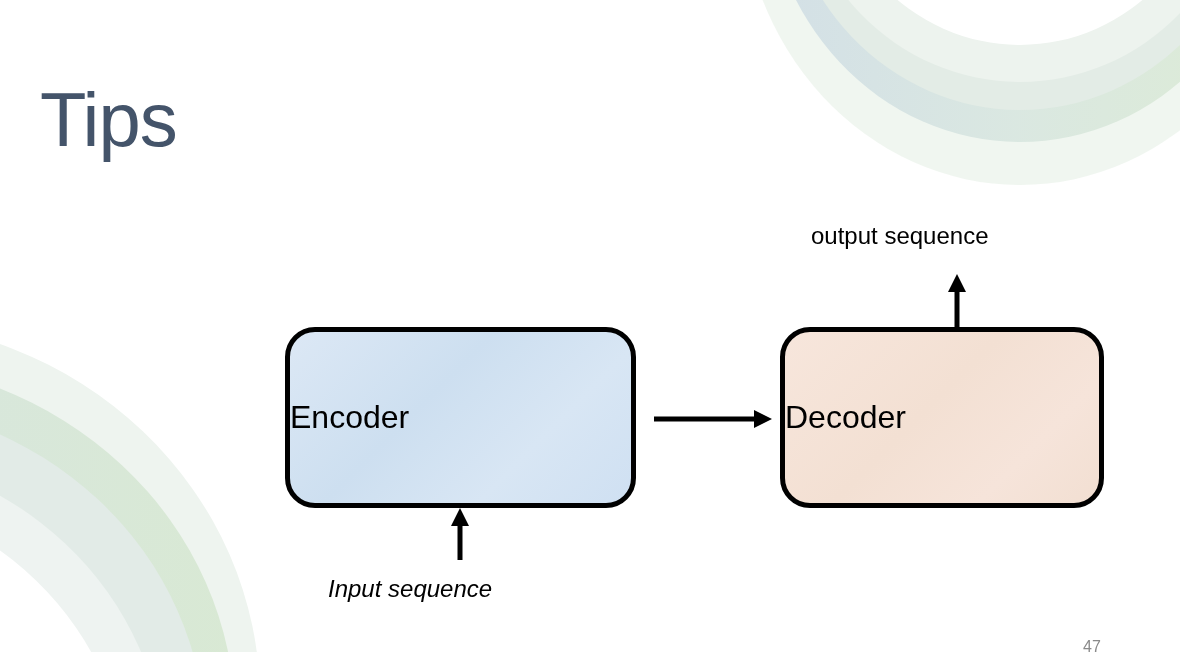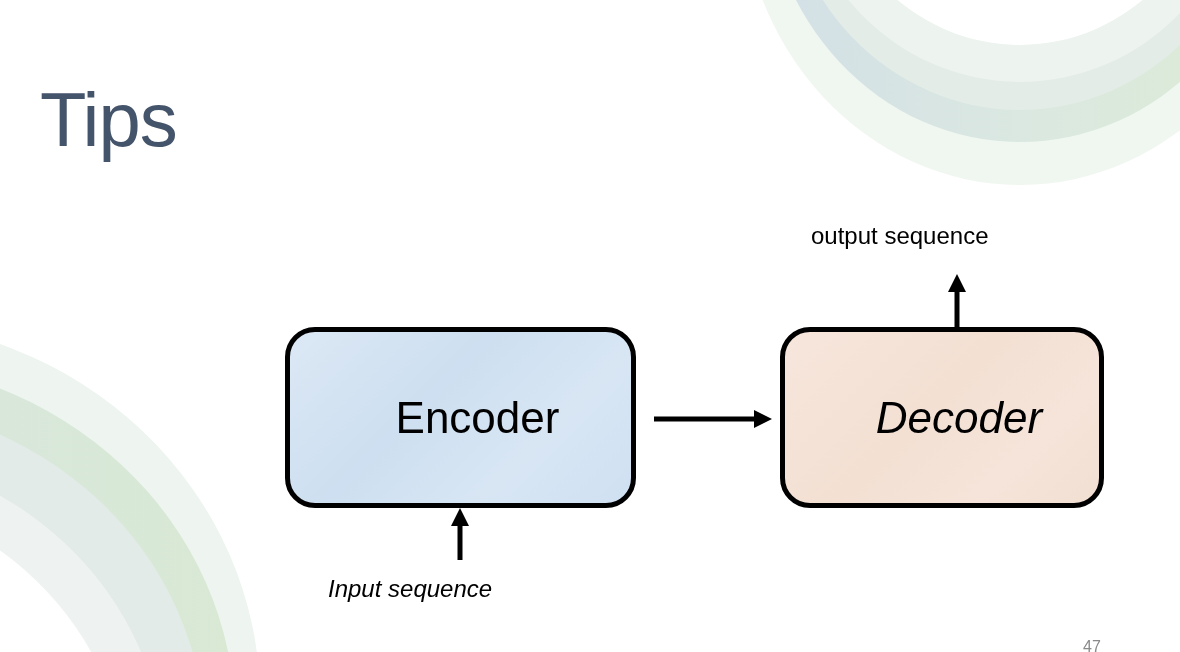--- a/index.html
+++ b/index.html
@@ -1,21 +1,21 @@
 <!DOCTYPE html>
 <html><head>
 <meta charset="utf-8">
 <style>
   html, body { margin:0; padding:0; }
   body { width:1180px; height:652px; overflow:hidden; background:#ffffff; position:relative; font-family:"Liberation Sans", sans-serif; }
   .deco { position:absolute; left:0; top:0; width:1180px; height:652px; }
   .title { position:absolute; left:40px; top:34px; font-size:76px; color:#44546a; line-height:1; letter-spacing:-1px;margin-top:48px; }
-  .box { position:absolute; border:5px solid #000; border-radius:30px; box-sizing:border-box; display:flex; align-items:center; justify-content:center; font-size:44px; color:#000;padding-left:34px; }
+  .box { position:absolute; border:5px solid #000; border-radius:30px; box-sizing:border-box; display:flex; align-items:center; justify-content:flex-start; font-size:32px; color:#000; }
   .enc { left:285px; top:327px; width:351px; height:181px; background:linear-gradient(135deg,#dce8f5 0%,#cddff0 40%,#d8e6f4 70%,#cfe0f2 100%); }
-  .dec { left:780px; top:327px; width:324px; height:181px; background:linear-gradient(135deg,#f7e6dc 0%,#f3e0d3 45%,#f6e4da 75%,#f2dfd2 100%);font-style:italic; }
+  .dec { left:780px; top:327px; width:324px; height:181px; background:linear-gradient(135deg,#f7e6dc 0%,#f3e0d3 45%,#f6e4da 75%,#f2dfd2 100%); }
   .label { position:absolute; font-size:24px; color:#000; white-space:nowrap; }
   .out-label { left:811px; top:222px; }
   .in-label { left:328px; top:575px;font-style:italic; }
   .page-num { position:absolute; left:1083px; top:638px; font-size:16px; color:#8a8a8a; }
   .arrows { position:absolute; left:0; top:0; width:1180px; height:652px; pointer-events:none; }
 </style>
 </head>
 <body>
 
 <svg class="deco" viewBox="0 0 1180 652">

